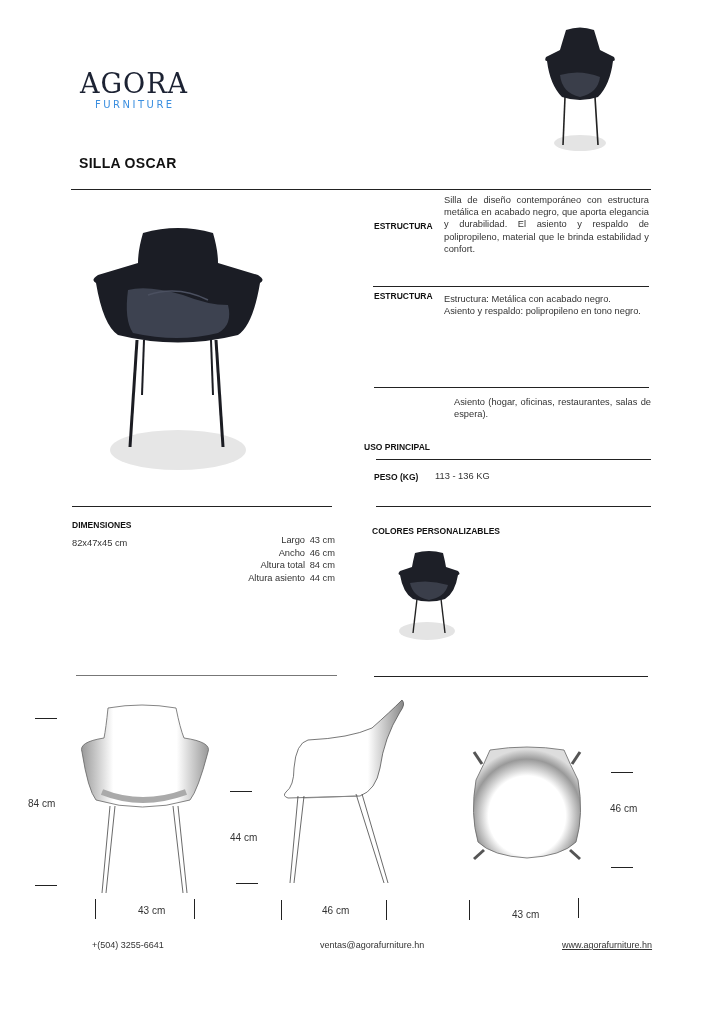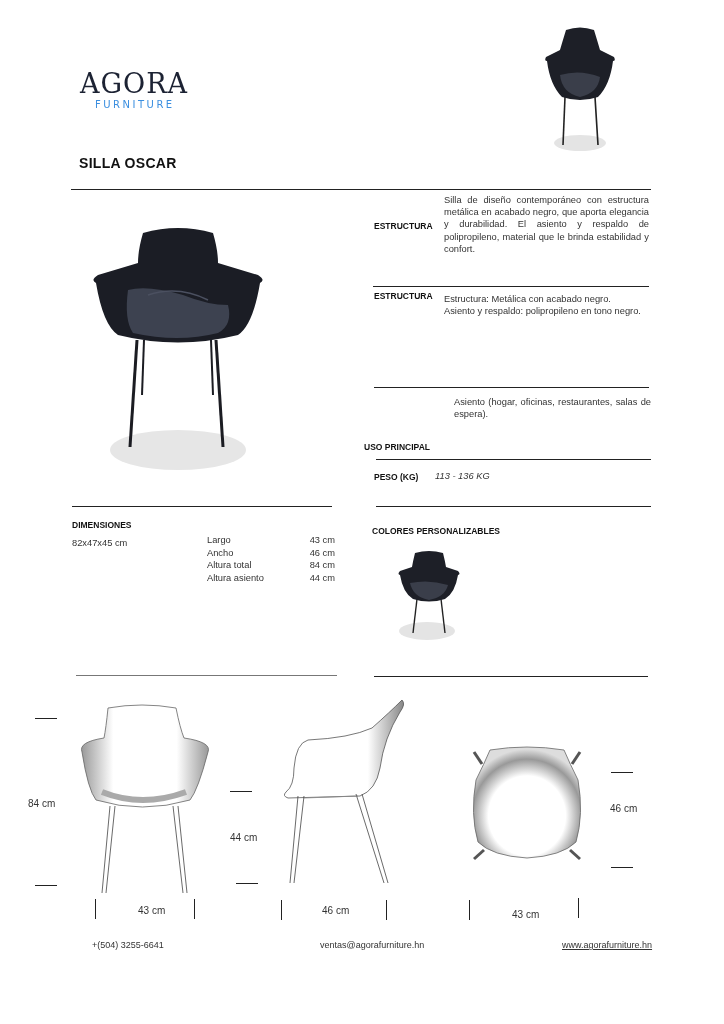--- a/index.html
+++ b/index.html
@@ -8,21 +8,21 @@
   .abs { position:absolute; }
   .logo-main { left:80px; top:68px; font-family:"DejaVu Serif", serif; font-size:27px; letter-spacing:1px; color:#1c2233; font-weight:normal; }
   .logo-sub { left:95px; top:99px; font-family:"DejaVu Sans", sans-serif; font-size:10px; letter-spacing:2.5px; color:#3b8fe0; }
   .title { left:79px; top:155px; font-size:14px; font-weight:bold; color:#111; font-family:"Liberation Sans", sans-serif; letter-spacing:0.3px; }
   .hr { position:absolute; height:1px; background:#222; }
   .hr-gray { background:#777; }
   .label { font-size:8.5px; font-weight:bold; color:#111; font-family:"Liberation Sans", sans-serif; }
   .body { font-size:9.3px; color:#333; line-height:12.2px; font-family:"Liberation Sans", sans-serif; }
   .justify { text-align:justify; text-align-last:left; }
   .dim-row { display:flex; font-size:9.3px; color:#333; line-height:12.6px; font-family:"Liberation Sans", sans-serif; }
-  .dim-row .k { width:98px; }
+  .dim-row .k { width:98px;text-align:right; }
   .dim-row .v { width:30px; text-align:right; }
   .dimtxt { font-size:10px; color:#333; font-family:"Liberation Sans", sans-serif; }
   .tick-h { position:absolute; height:1px; background:#222; width:22px; }
   .tick-v { position:absolute; width:1px; background:#222; height:20px; }
   .footer { font-size:9px; color:#333; font-family:"Liberation Sans", sans-serif;margin-left:20px; }
   .link { text-decoration:underline; }
   svg { display:block; }
 </style>
 </head>
 <body>
@@ -69,21 +69,21 @@
 </div>
 
 <div class="hr" style="left:374px;top:387px;width:275px;"></div>
 
 <div class="abs label" style="left:364px;top:399px;margin-top:43px;">USO PRINCIPAL</div>
 <div class="abs body justify" style="left:454px;top:396px;width:197px;">Asiento (hogar, oficinas, restaurantes, salas de espera).</div>
 
 <div class="hr" style="left:376px;top:459px;width:275px;"></div>
 
 <div class="abs label" style="left:374px;top:472px;">PESO (KG)</div>
-<div class="abs body" style="left:435px;top:470px;font-style:italic;">113 - 136 KG</div>
+<div class="abs body" style="left:435px;top:470px;">113 - 136 KG</div>
 
 <div class="hr" style="left:376px;top:506px;width:275px;"></div>
 
 <div class="hr" style="left:72px;top:506px;width:260px;"></div>
 <div class="abs label" style="left:72px;top:520px;">DIMENSIONES</div>
 <div class="abs body" style="left:72px;top:537px;">82x47x45 cm</div>
 <div class="abs" style="left:207px;top:534px;">
   <div class="dim-row">
     <span class="k">Largo</span>
     <span class="v">43 cm</span>

